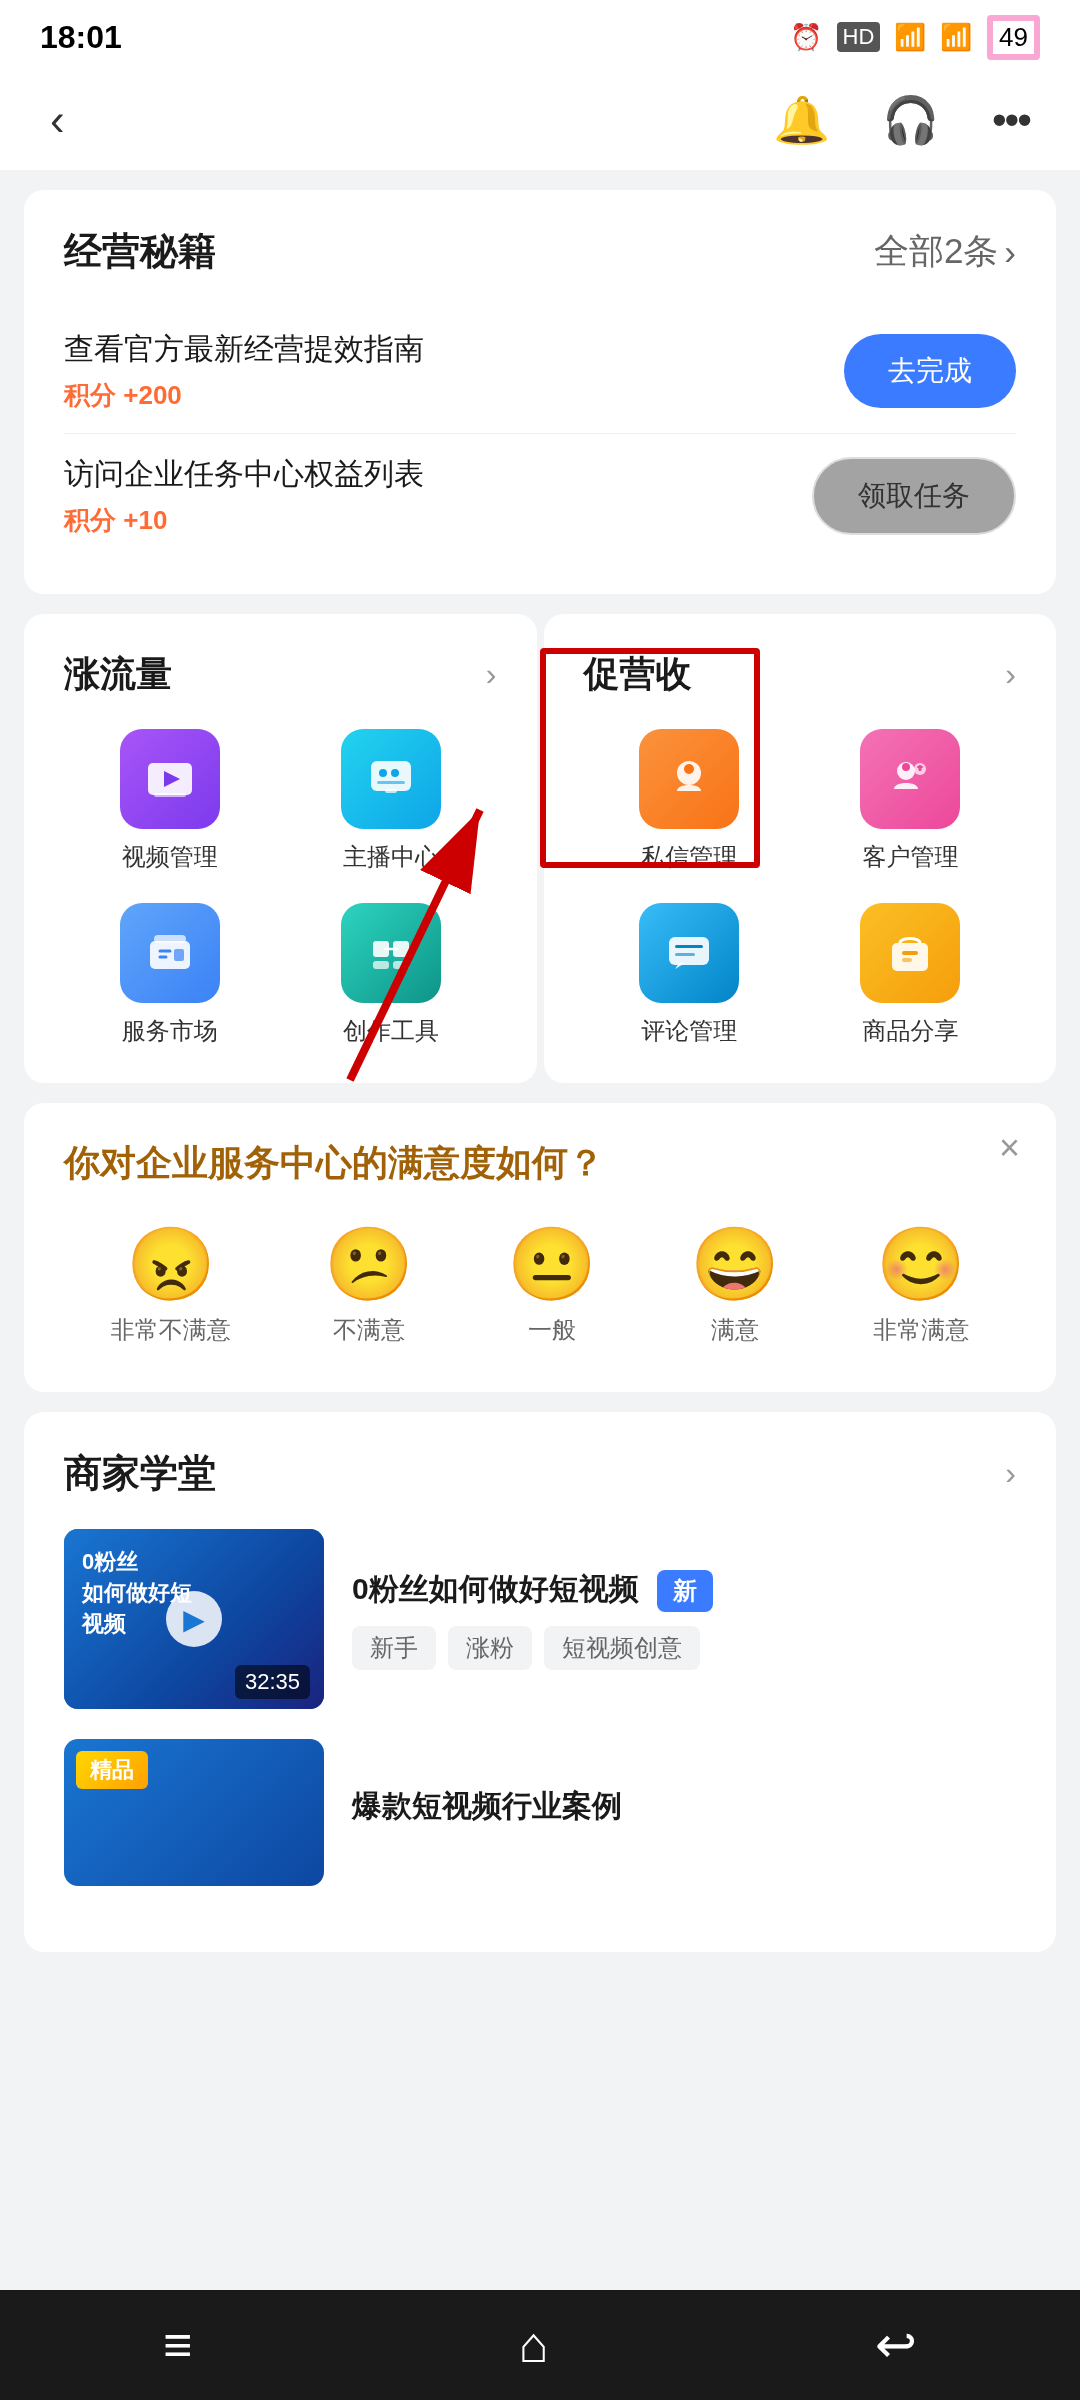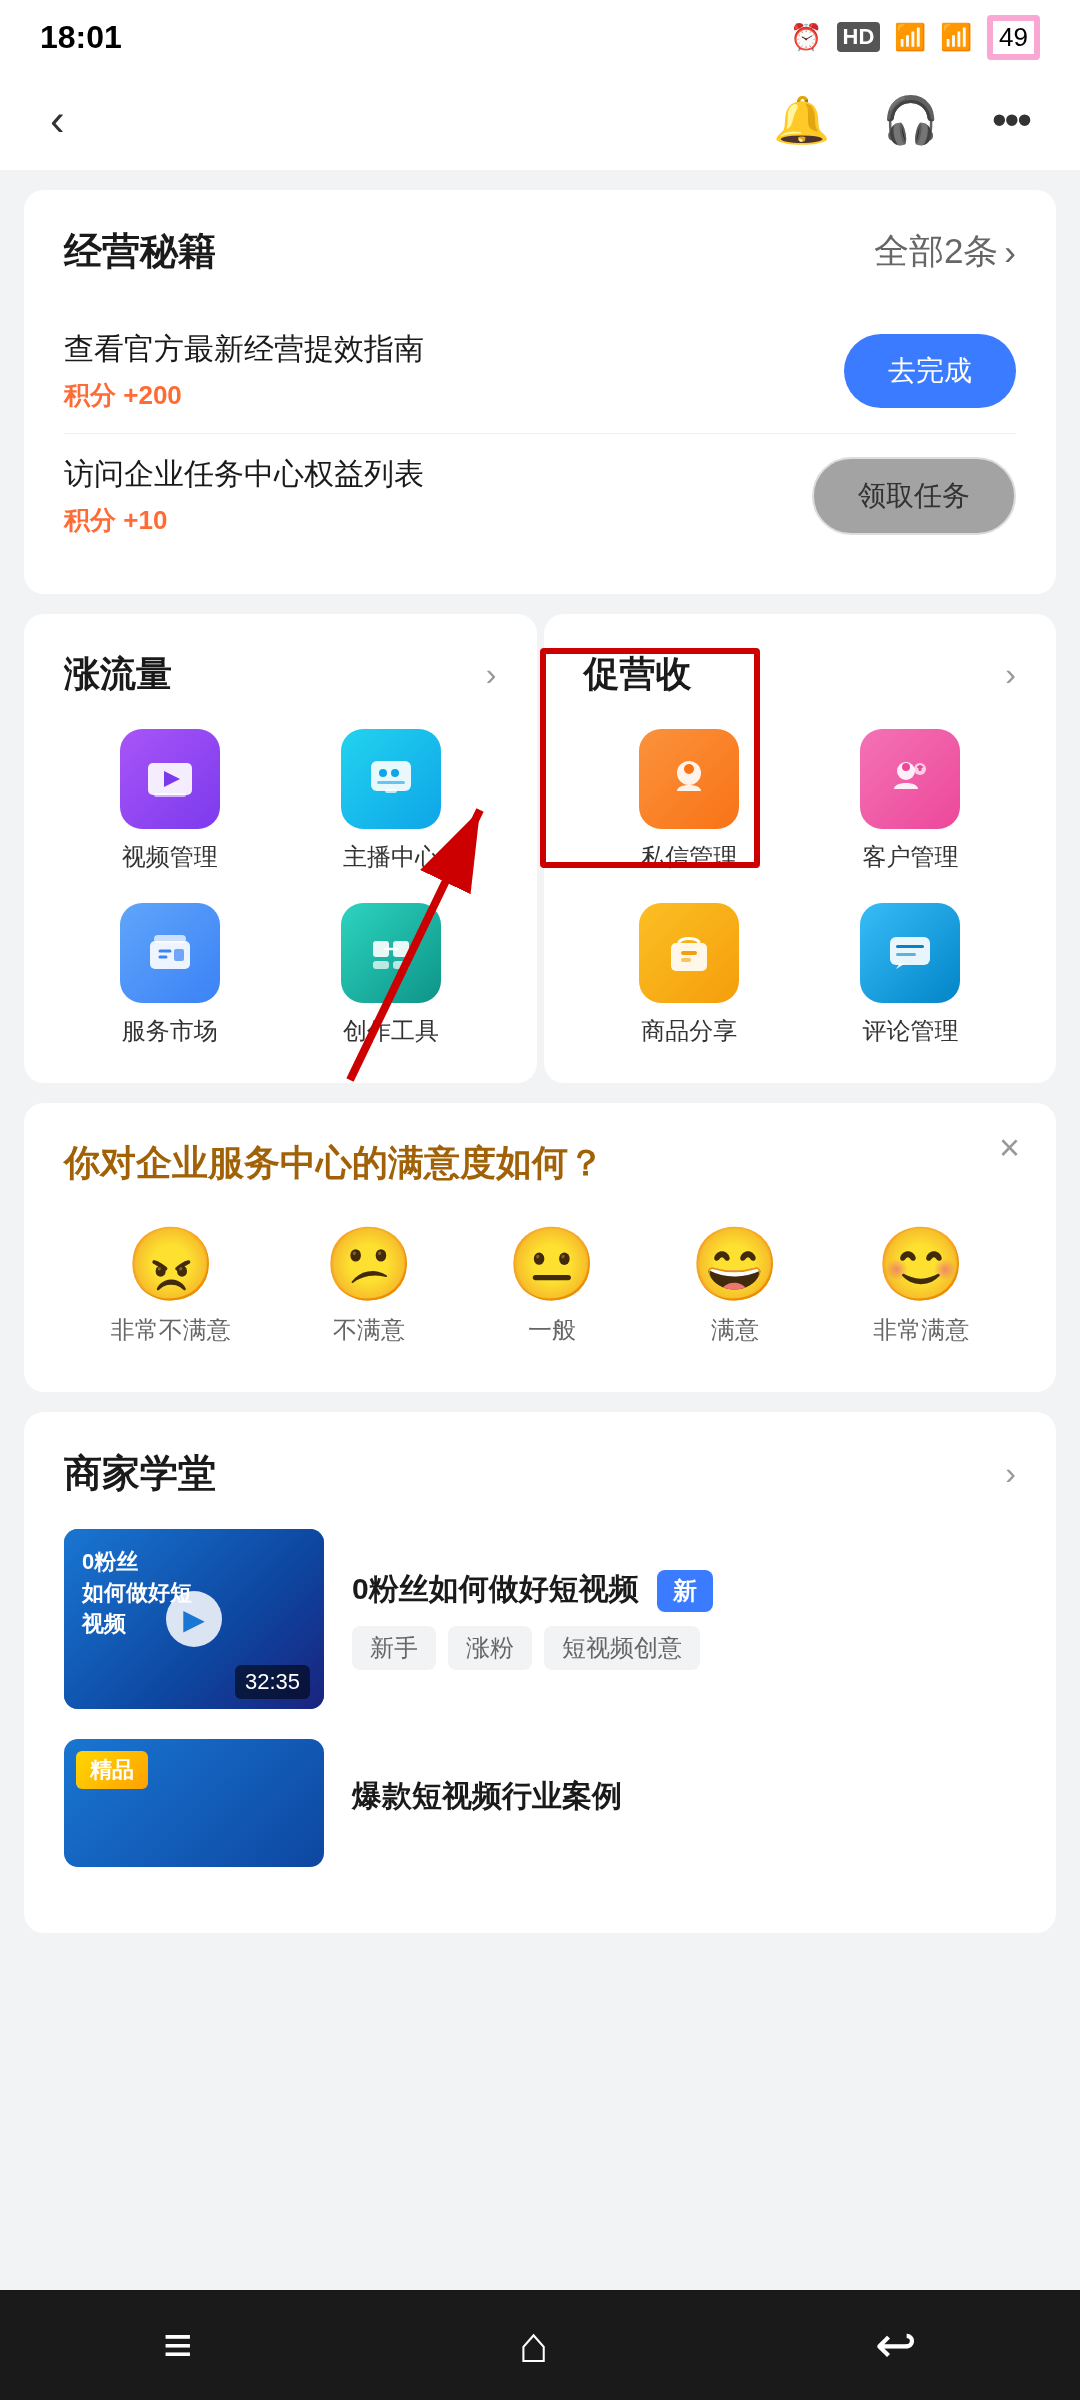--- a/index.html
+++ b/index.html
@@ -306,21 +306,21 @@
       z-index: 51;
     }
   </style>
 </head>
 <body>
 
 <div class="status-bar">
   <span class="status-left">18:01</span>
   <div class="status-right">
     <span>⏰</span>
-    <span style="font-size:22px;font-weight:700;background:#555;color:#fff;padding:2px 6px;border-radius:4px;">HD</span>
+    <span style="font-size:22px;font-weight:400;background:#555;color:#fff;padding:2px 6px;border-radius:4px;">HD</span>
     <span>📶</span>
     <span>📶</span>
     <span style="font-size:26px;border:6px solid #f9a8d4;border-radius:4px;padding:1px 6px;">49</span>
   </div>
 </div>
 
 <div class="header-nav">
   <span class="nav-back">‹</span>
   <div class="nav-right">
     <span class="nav-icon">🔔</span>
@@ -438,40 +438,40 @@
             <circle cx="22" cy="14" r="4" fill="#ec4899"></circle>
             <path d="M10 36 C10 28 34 28 34 36" fill="white" opacity="0.9"></path>
             <circle cx="36" cy="16" r="6" fill="white" opacity="0.7"></circle>
             <rect x="33" y="13" width="6" height="2" rx="1" fill="#ec4899"></rect>
             <rect x="34.5" y="12" width="3" height="6" rx="1" fill="#ec4899"></rect>
           </svg>
         </div>
         <span class="icon-label">客户管理</span>
       </div>
       <div class="icon-item">
+        <div class="icon-box icon-cyan">
+          <svg width="52" height="52" viewBox="0 0 52 52" fill="none">
+            <rect x="6" y="10" width="40" height="28" rx="6" fill="white" opacity="0.9"></rect>
+            <rect x="12" y="18" width="28" height="3" rx="1.5" fill="#0284c7"></rect>
+            <rect x="12" y="26" width="20" height="3" rx="1.5" fill="#0284c7" opacity="0.6"></rect>
+            <polygon points="12,42 16,36 22,36" fill="white" opacity="0.9"></polygon>
+          </svg>
+        </div>
+        <span class="icon-label">评论管理</span>
+      </div>
+      <div class="icon-item">
         <div class="icon-box icon-yellow">
           <svg width="52" height="52" viewBox="0 0 52 52" fill="none">
             <rect x="8" y="16" width="36" height="28" rx="5" fill="white" opacity="0.9"></rect>
             <path d="M16 16 C16 10 36 10 36 16" fill="none" stroke="white" stroke-width="3"></path>
             <rect x="18" y="24" width="16" height="4" rx="2" fill="#f59e0b"></rect>
             <rect x="18" y="31" width="10" height="4" rx="2" fill="#f59e0b" opacity="0.6"></rect>
           </svg>
         </div>
         <span class="icon-label">商品分享</span>
-      </div>
-      <div class="icon-item">
-        <div class="icon-box icon-cyan">
-          <svg width="52" height="52" viewBox="0 0 52 52" fill="none">
-            <rect x="6" y="10" width="40" height="28" rx="6" fill="white" opacity="0.9"></rect>
-            <rect x="12" y="18" width="28" height="3" rx="1.5" fill="#0284c7"></rect>
-            <rect x="12" y="26" width="20" height="3" rx="1.5" fill="#0284c7" opacity="0.6"></rect>
-            <polygon points="12,42 16,36 22,36" fill="white" opacity="0.9"></polygon>
-          </svg>
-        </div>
-        <span class="icon-label">评论管理</span>
       </div>
     </div>
   </div>
 </div>
 
 <div class="survey-card">
   <span class="survey-close">×</span>
   <div class="survey-title">你对企业服务中心的满意度如何？</div>
   <div class="emoji-row">
     <div class="emoji-item">
@@ -517,21 +517,21 @@
       </div>
       <div class="video-tags">
         <span class="video-tag">新手</span>
         <span class="video-tag">涨粉</span>
         <span class="video-tag">短视频创意</span>
       </div>
     </div>
   </div>
 
   <div class="video-item">
-    <div class="video-thumb2" style="width:260px;height:128px;border-radius:14px;background:linear-gradient(135deg,#1976d2,#0d47a1);position:relative;flex-shrink:0;overflow:hidden;">
+    <div class="video-thumb2" style="width:260px;height:147px;border-radius:14px;background:linear-gradient(135deg,#1976d2,#0d47a1);position:relative;flex-shrink:0;overflow:hidden;">
       <span class="badge-premium">精品</span>
     </div>
     <div class="video-info">
       <div class="video-title">爆款短视频行业案例</div>
     </div>
   </div>
 </div>
 
 <div class="red-box-overlay" style="top: 648px; left: 540px; width: 220px; height: 220px;">
 </div>

